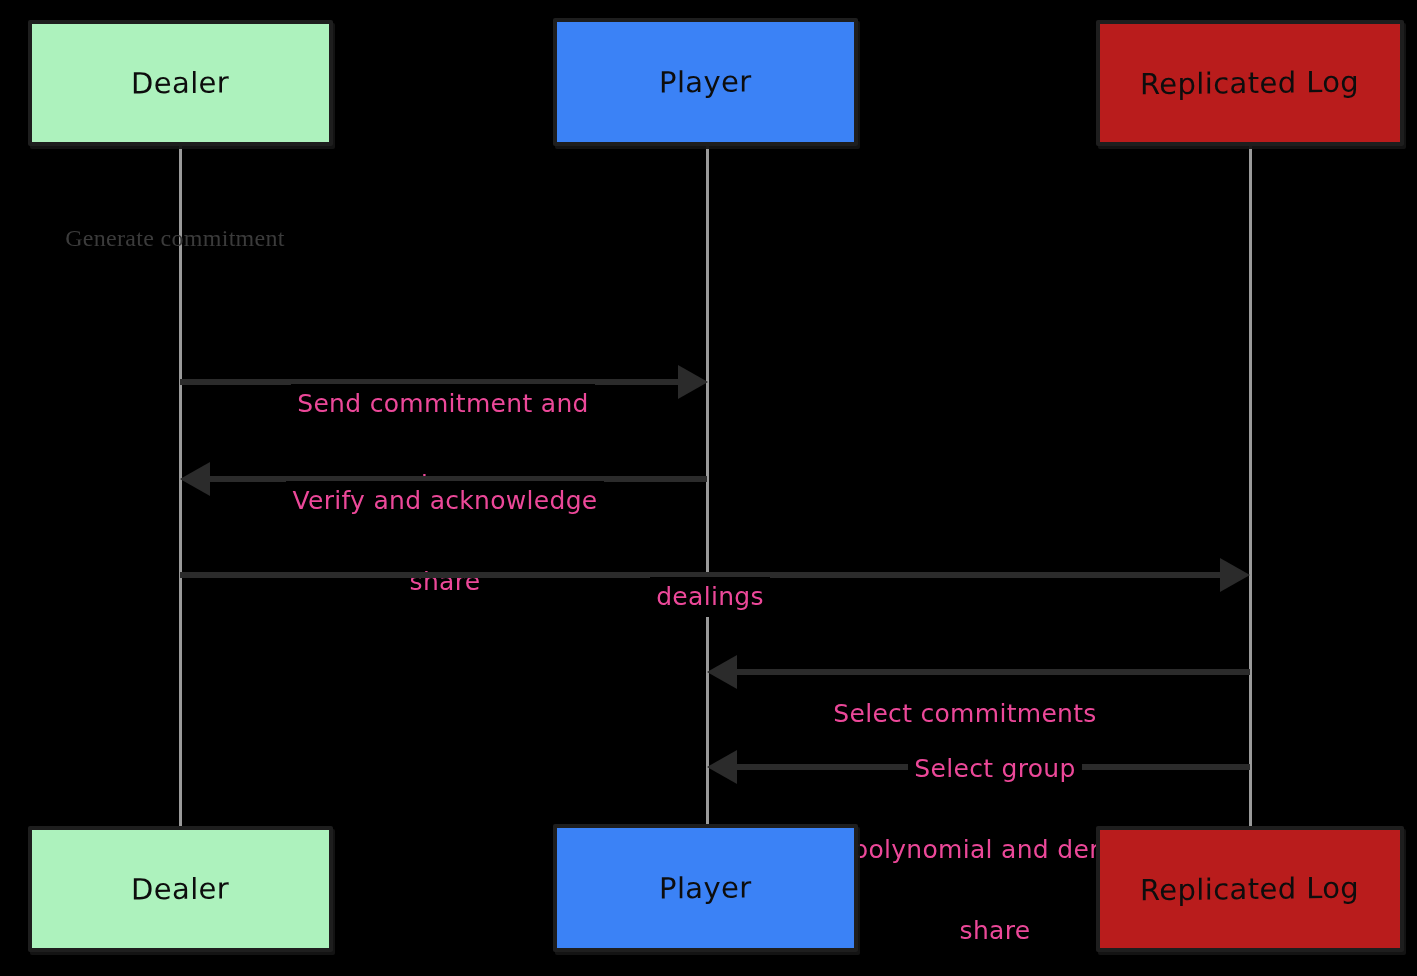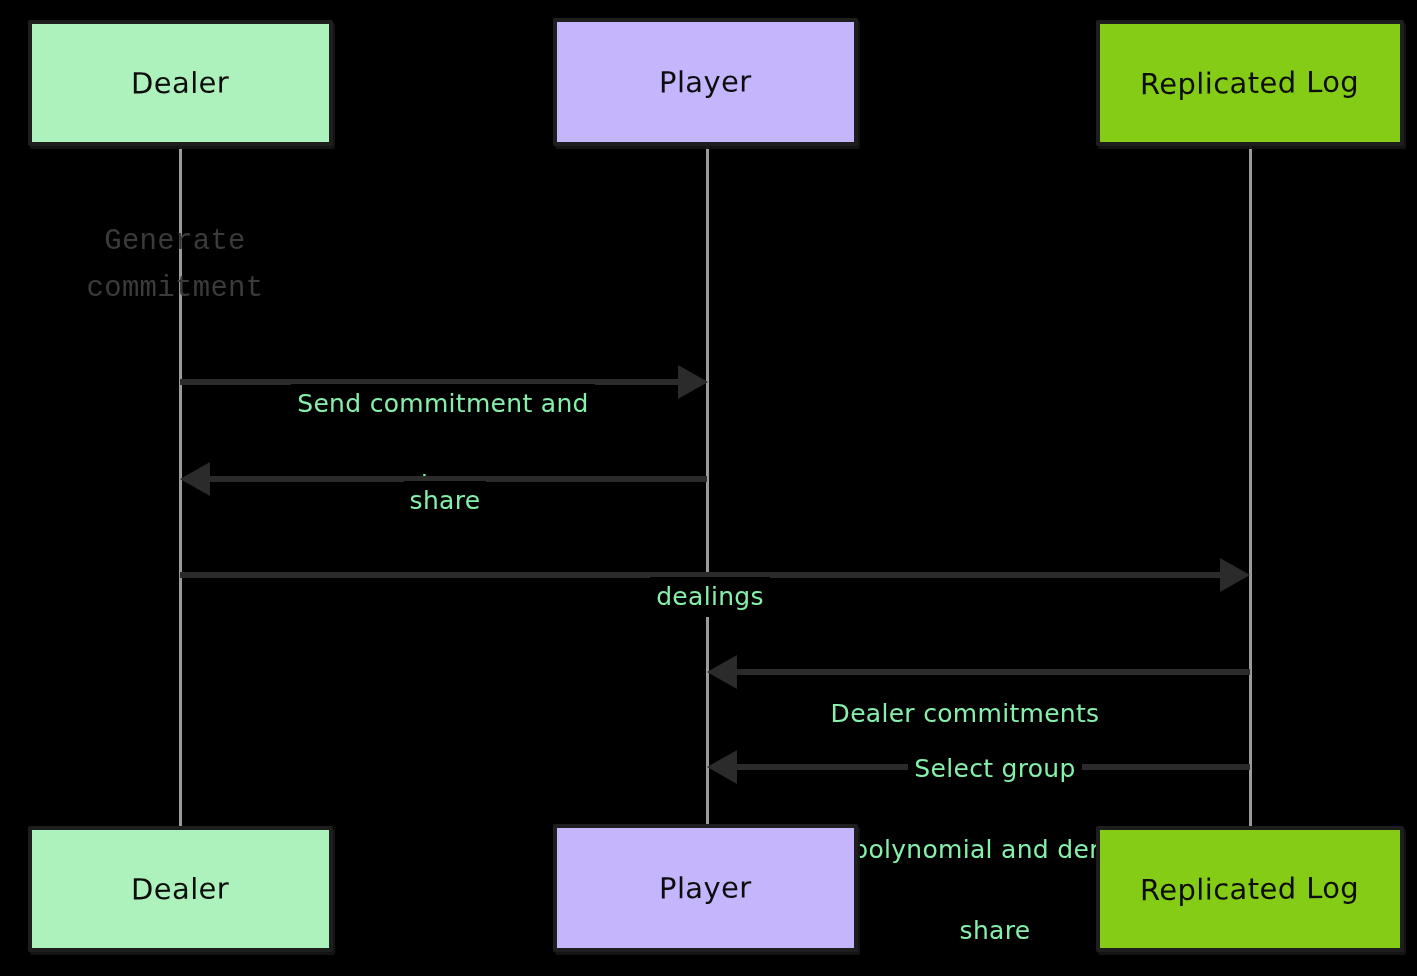--- a/index.html
+++ b/index.html
@@ -36,22 +36,22 @@
     letter-spacing: 0.4px;
     font-family: "DejaVu Sans", sans-serif;
     box-shadow: 2px 3px 0 rgba(20,20,20,0.95);
   }
   .actor-box .actor-label {
     transform: skewY(-0.7deg);
     white-space: nowrap;
   }
 
   .fill-dealer { background: #ADF2BD; }
-  .fill-player { background: #c4b5fd; }
-  .fill-log    { background: #84cc16; }
+  .fill-player { background: #3b82f6; }
+  .fill-log    { background: #b91c1c; }
 
   
   .lifeline {
     position: absolute;
     width: 3px;
     background: #9a9a9a;
   }
 
   
   .msg {
@@ -78,44 +78,44 @@
   .msg .head.left {
     border-top: 17px solid transparent;
     border-bottom: 17px solid transparent;
     border-right: 30px solid #2b2b2b;
   }
 
   
   .msg-label {
     position: absolute;
     text-align: center;
-    color: #86efac;
+    color: #ec4899;
     font-size: 25px;
     line-height: 1.62;
     font-family: "DejaVu Sans", sans-serif;
     letter-spacing: 0.3px;
     white-space: pre-line;
     pointer-events: auto;
   }
   .msg-label .ln {
     display: block;
     background: #000000;
     padding: 0 6px;
     width: fit-content;
     margin: 0 auto;
   }
 
   
   .self-label {
     position: absolute;
     color: #3b3b3b;
-    font-size: 29px;
+    font-size: 24px;
     line-height: 1.62;
     text-align: center;
-    font-family: Liberation Mono, monospace;
+    font-family: Liberation Serif, serif;
     letter-spacing: 0.3px;
   }
   .self-label .ln { display: block; }
 </style>
 </head>
 <body>
 
 <div id="canvas">
 
   <div class="lifeline" style="left:179px; top:146px; height:682px;"></div>
@@ -145,37 +145,38 @@
   <div class="msg-label" style="left:253px; top:343px; width:380px;">
     <span class="ln">Send commitment and</span>
     <span class="ln">share</span>
   </div>
 
   <div class="msg" style="left:0; top:479px;">
     <div class="line" style="left:210px; width:497px;"></div>
     <div class="head left" style="left:180px;"></div>
   </div>
   <div class="msg-label" style="left:250px; top:440px; width:390px;">
+    <span class="ln">Verify and acknowledge</span>
     <span class="ln">share</span>
   </div>
 
   <div class="msg" style="left:0; top:575px;">
     <div class="line" style="left:180px; width:1040px;"></div>
     <div class="head right" style="left:1220px;"></div>
   </div>
   <div class="msg-label" style="left:380px; top:536px; width:660px;">
     <span class="ln">dealings</span>
   </div>
 
   <div class="msg" style="left:0; top:672px;">
     <div class="line" style="left:737px; width:513px;"></div>
     <div class="head left" style="left:707px;"></div>
   </div>
   <div class="msg-label" style="left:805px; top:653px; width:320px;">
-    <span class="ln">Dealer commitments</span>
+    <span class="ln">Select commitments</span>
   </div>
 
   <div class="msg" style="left:0; top:767px;">
     <div class="line" style="left:737px; width:513px;"></div>
     <div class="head left" style="left:707px;"></div>
   </div>
   <div class="msg-label" style="left:800px; top:708px; width:390px;">
     <span class="ln">Select group</span>
     <span class="ln">polynomial and derive</span>
     <span class="ln">share</span>

